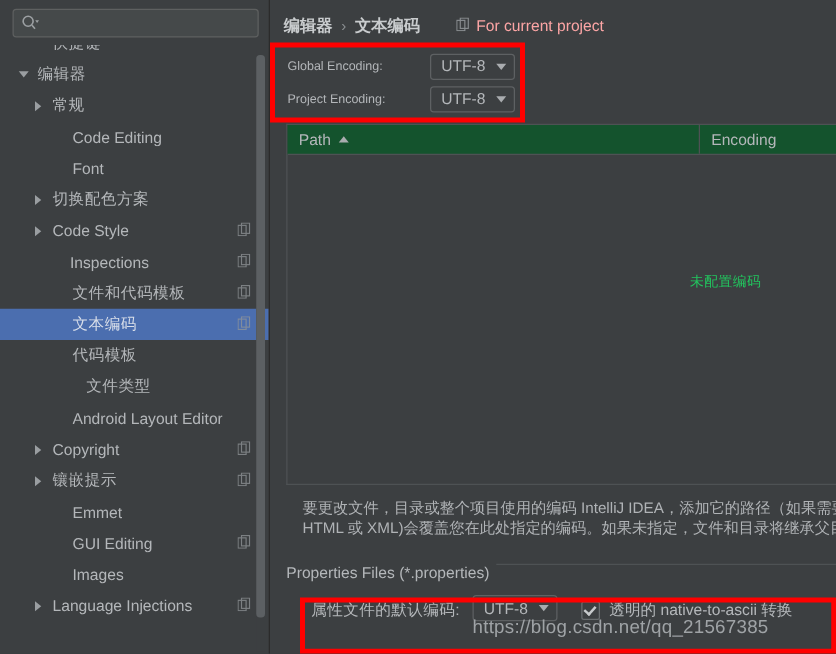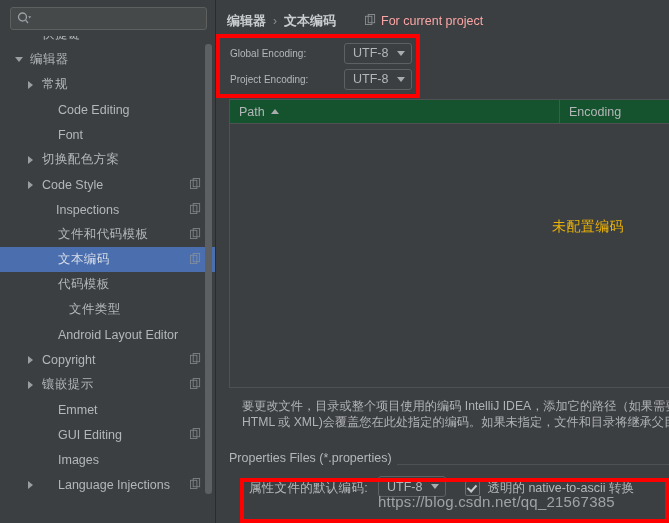--- a/index.html
+++ b/index.html
@@ -244,22 +244,22 @@
     border-right: 4px solid transparent;
   }
   #table-body {
     position: relative;
     height: calc(100% - 24px);
   }
   #empty-text {
     position: absolute;
     left: 322px;
     top: 94px;
-    color: #eab308;
-    font-size: 14px;
+    color: #22c55e;
+    font-size: 11px;
     letter-spacing: .4px;
   }
 
   #desc {
     position: absolute;
     left: 26px;
     top: 398px;
     right: 0;
     color: #B0B3B6;
     font-size: 12.2px;
@@ -270,21 +270,21 @@
 
   
   #props-group {
     position: absolute;
     left: 13px;
     top: 451px;
     right: 0;
   }
   #props-legend {
     display: flex;
-    align-items: flex-end;
+    align-items: flex-start;
     gap: 5px;
     color: #B4B7BA;
     font-size: 12.5px;
   }
   #props-legend .line {
     flex: 1 1 auto;
     height: 1px;
     background: #4E5254;
   }
   #props-row {
@@ -489,21 +489,21 @@
           <div class="tree-row">
             <span style="display: inline-block; width: 40px; flex: 0 0 40px;"></span>
             <span class="tree-arrow "></span>
             <span class="tree-label" style="margin-left: 5px;">Images</span>
           </div>
           <div class="tree-row">
             <span style="display: inline-block; width: 24px; flex: 0 0 24px;"></span>
             <span class="tree-arrow arr-right">
               <i></i>
             </span>
-            <span class="tree-label" style="margin-left: 21px;">Language Injections</span>
+            <span class="tree-label" style="margin-left: 5px;">Language Injections</span>
             <span class="tree-copy"><svg width="11" height="11" viewBox="0 0 12 12">
                 <rect x="0.5" y="2.5" width="7" height="9" fill="none" stroke="#929699" stroke-width="1"></rect>
                 <rect x="3.5" y="0.5" width="7" height="9" fill="none" stroke="#929699" stroke-width="1"></rect>
               </svg></span>
           </div>
         </div>
     </div>
 
     <div id="sb-track">
       <div id="sb-thumb"></div>

